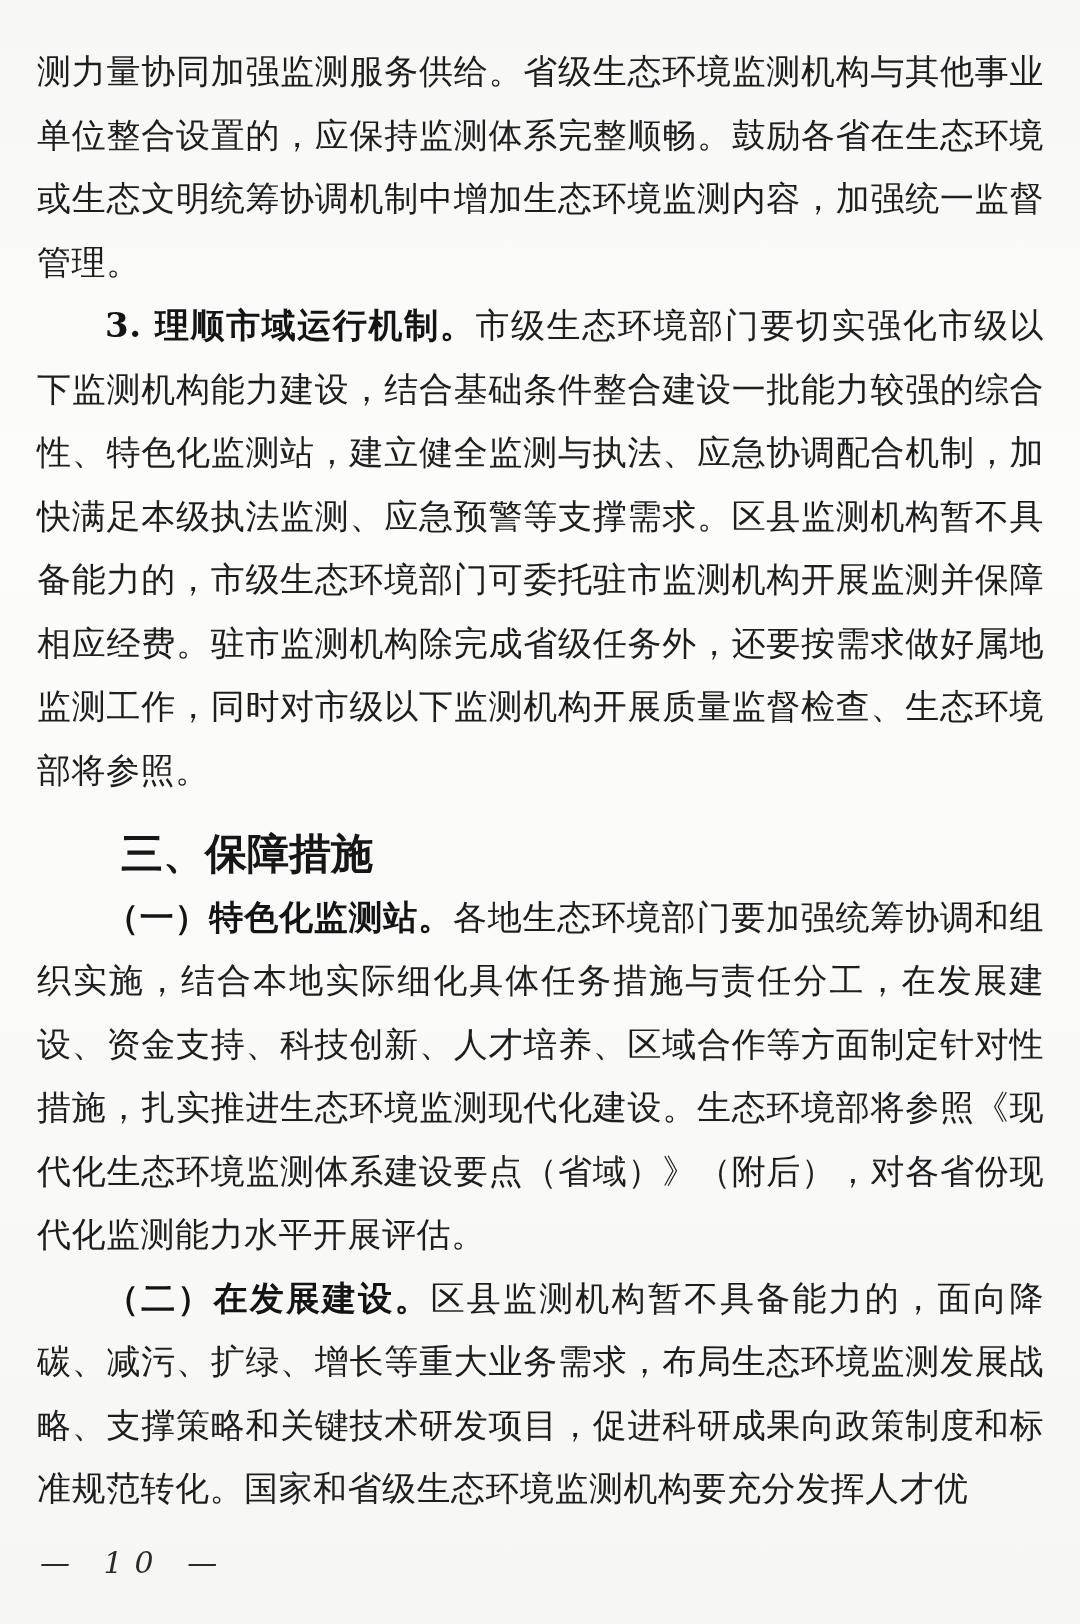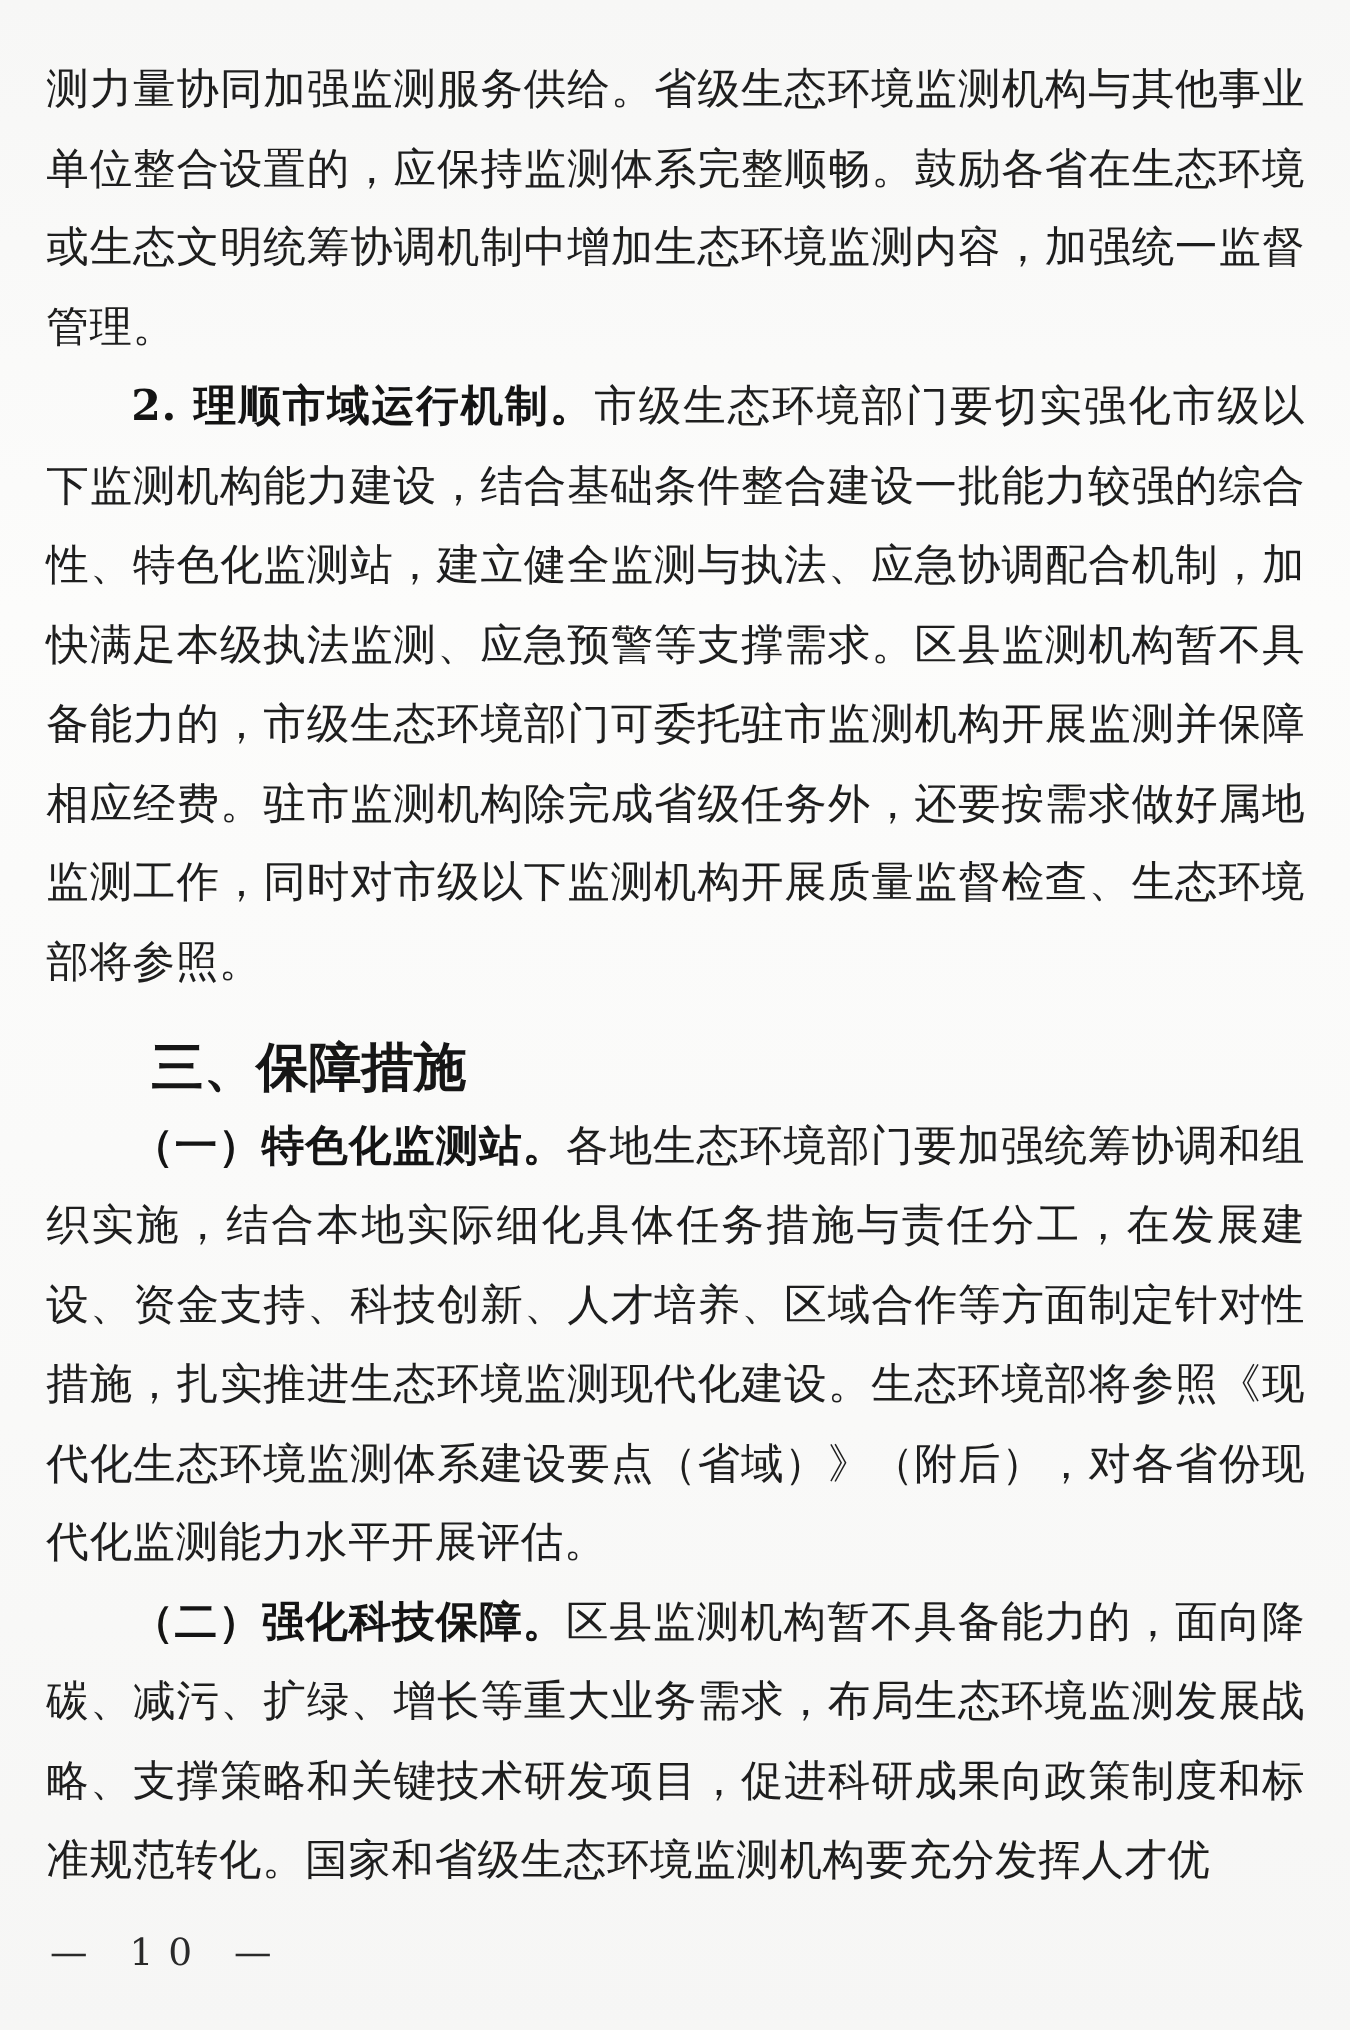--- a/index.html
+++ b/index.html
@@ -49,32 +49,33 @@
   }
   .footer {
     position: absolute;
     left: 40px;
     bottom: 44px;
     font-size: 30px;
     line-height: 34px;
     letter-spacing: 12px;
     color: #2a2a2a;
     font-family: "DejaVu Serif", "Liberation Serif", serif;
+    font-style: italic;
   }
 </style>
 </head>
 <body>
 
 <div class="page">
 
   <p class="para"><span>测力量协同加强监测服务供给。省级生态环境监测机构与其他事业单位整合设置的，应保持监测体系完整顺畅。鼓励各省在生态环境或生态文明统筹协调机制中增加生态环境监测内容，加强统一监督管理。</span></p>
 
-  <p class="para indent"><b class="lead">2. 理顺市域运行机制。</b><span>市级生态环境部门要切实强化市级以下监测机构能力建设，结合基础条件整合建设一批能力较强的综合性、特色化监测站，建立健全监测与执法、应急协调配合机制，加快满足本级执法监测、应急预警等支撑需求。区县监测机构暂不具备能力的，市级生态环境部门可委托驻市监测机构开展监测并保障相应经费。驻市监测机构除完成省级任务外，还要按需求做好属地监测工作，同时对市级以下监测机构开展质量监督检查、生态环境部将参照。</span></p>
+  <p class="para indent"><b class="lead">3. 理顺市域运行机制。</b><span>市级生态环境部门要切实强化市级以下监测机构能力建设，结合基础条件整合建设一批能力较强的综合性、特色化监测站，建立健全监测与执法、应急协调配合机制，加快满足本级执法监测、应急预警等支撑需求。区县监测机构暂不具备能力的，市级生态环境部门可委托驻市监测机构开展监测并保障相应经费。驻市监测机构除完成省级任务外，还要按需求做好属地监测工作，同时对市级以下监测机构开展质量监督检查、生态环境部将参照。</span></p>
 
   <h2 class="section-heading">三、保障措施</h2>
 
   <p class="para indent"><b class="lead">（一）特色化监测站。</b><span>各地生态环境部门要加强统筹协调和组织实施，结合本地实际细化具体任务措施与责任分工，在发展建设、资金支持、科技创新、人才培养、区域合作等方面制定针对性措施，扎实推进生态环境监测现代化建设。生态环境部将参照《现代化生态环境监测体系建设要点（省域）》（附后），对各省份现代化监测能力水平开展评估。</span></p>
 
-  <p class="para indent"><b class="lead">（二）强化科技保障。</b><span>区县监测机构暂不具备能力的，面向降碳、减污、扩绿、增长等重大业务需求，布局生态环境监测发展战略、支撑策略和关键技术研发项目，促进科研成果向政策制度和标准规范转化。国家和省级生态环境监测机构要充分发挥人才优</span></p>
+  <p class="para indent"><b class="lead">（二）在发展建设。</b><span>区县监测机构暂不具备能力的，面向降碳、减污、扩绿、增长等重大业务需求，布局生态环境监测发展战略、支撑策略和关键技术研发项目，促进科研成果向政策制度和标准规范转化。国家和省级生态环境监测机构要充分发挥人才优</span></p>
 
   <div class="footer">— 10 —</div>
 
 </div>
 
 </body></html>

